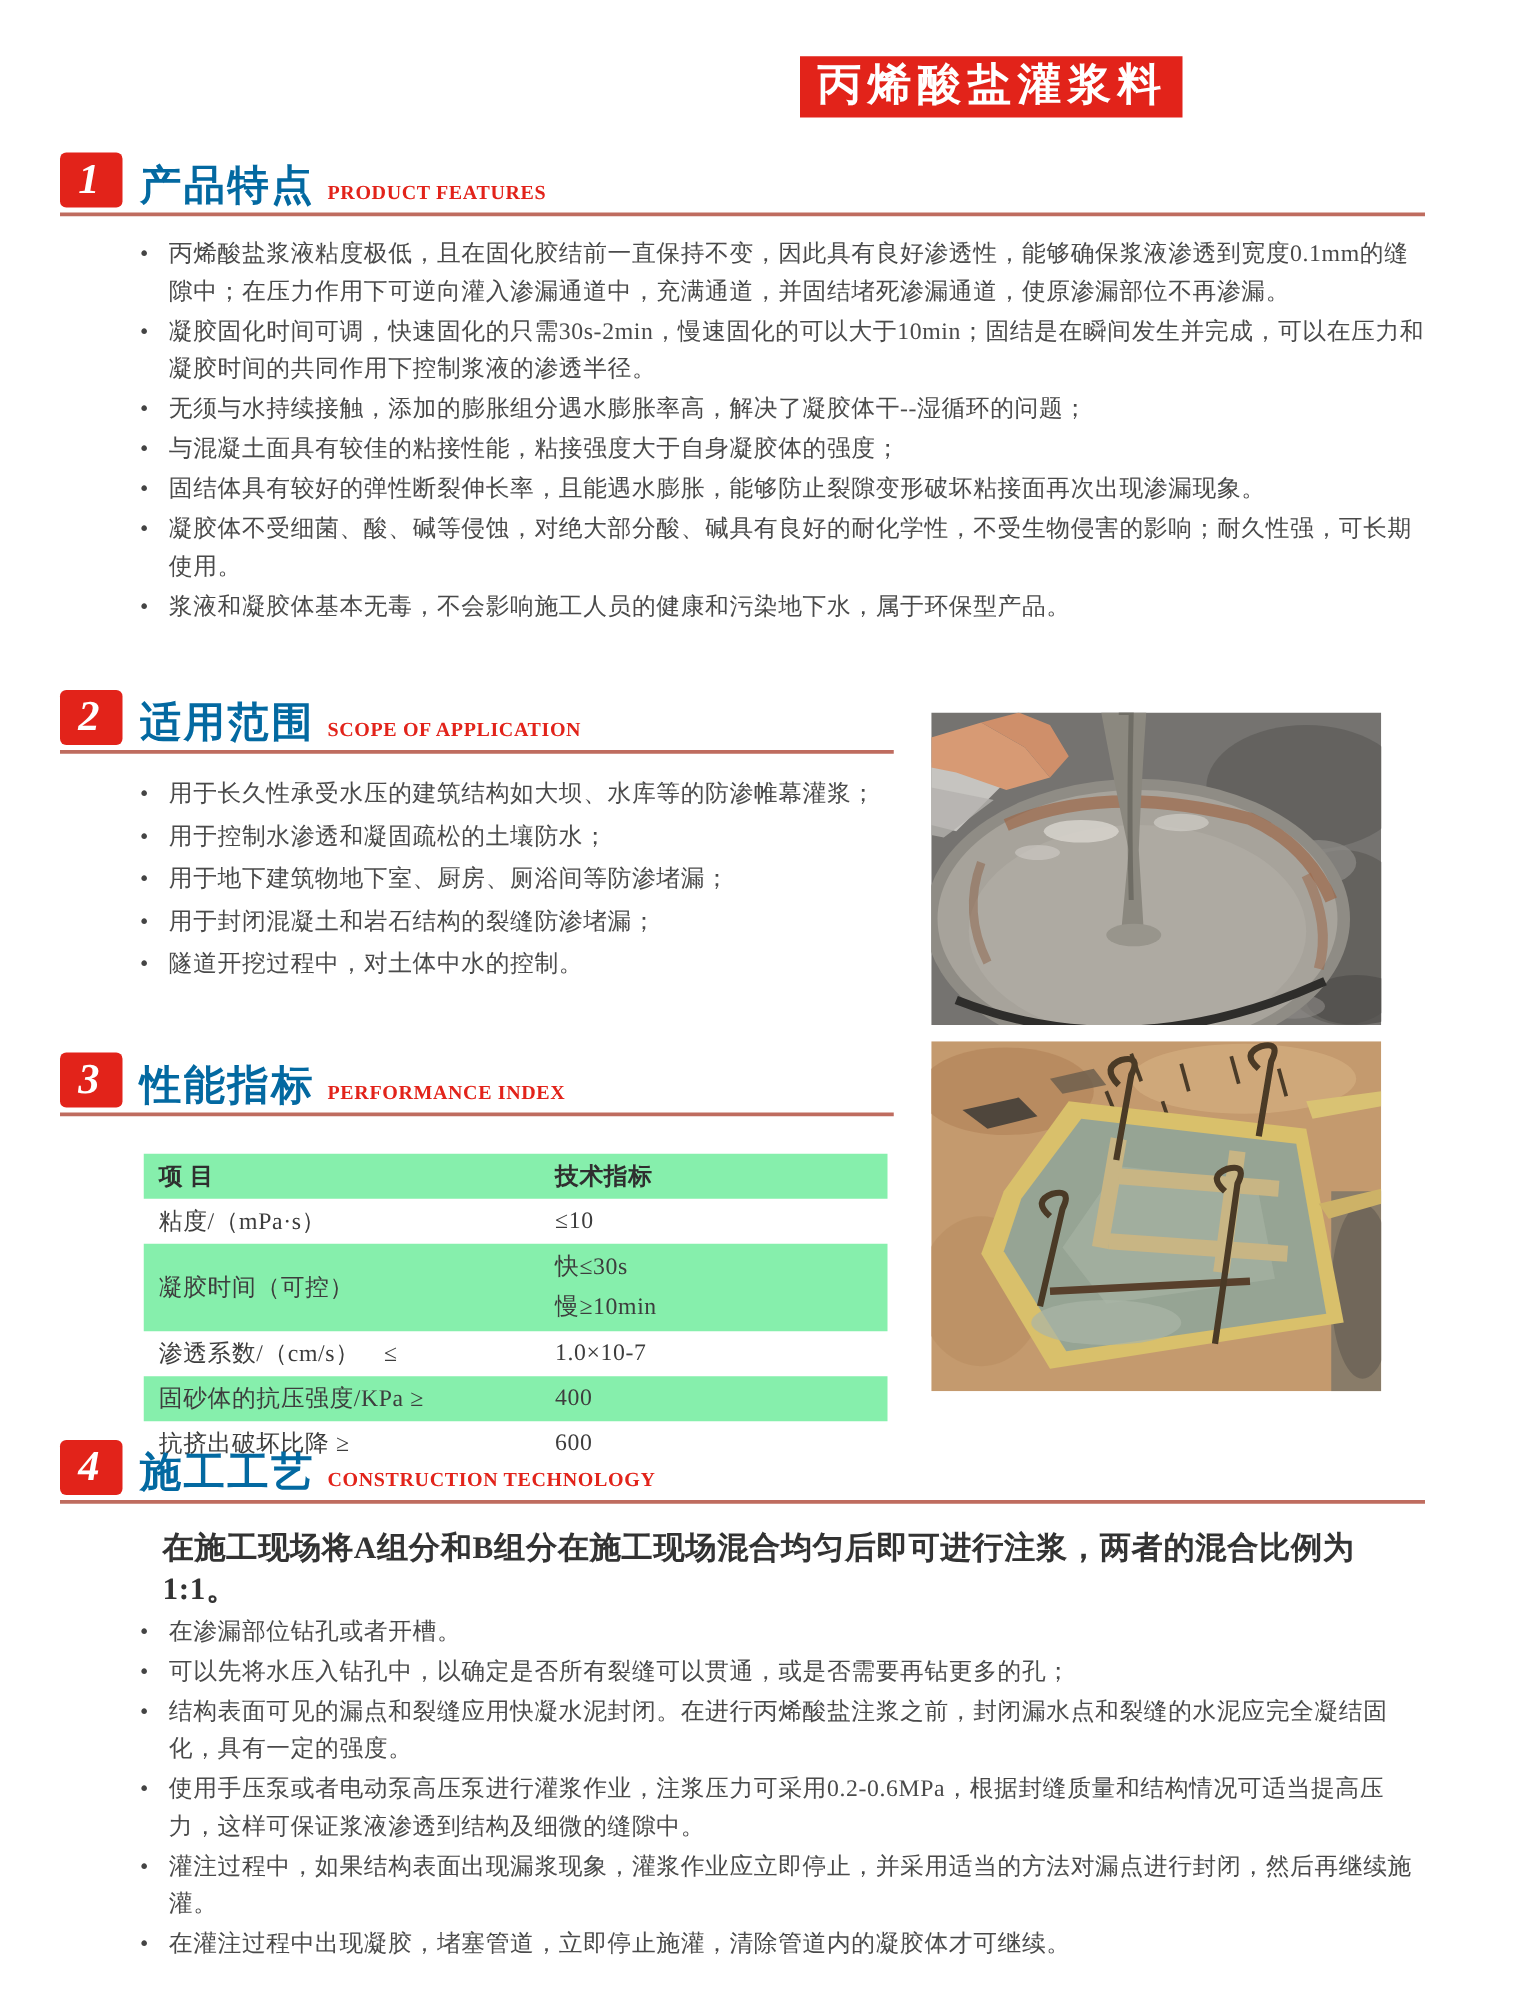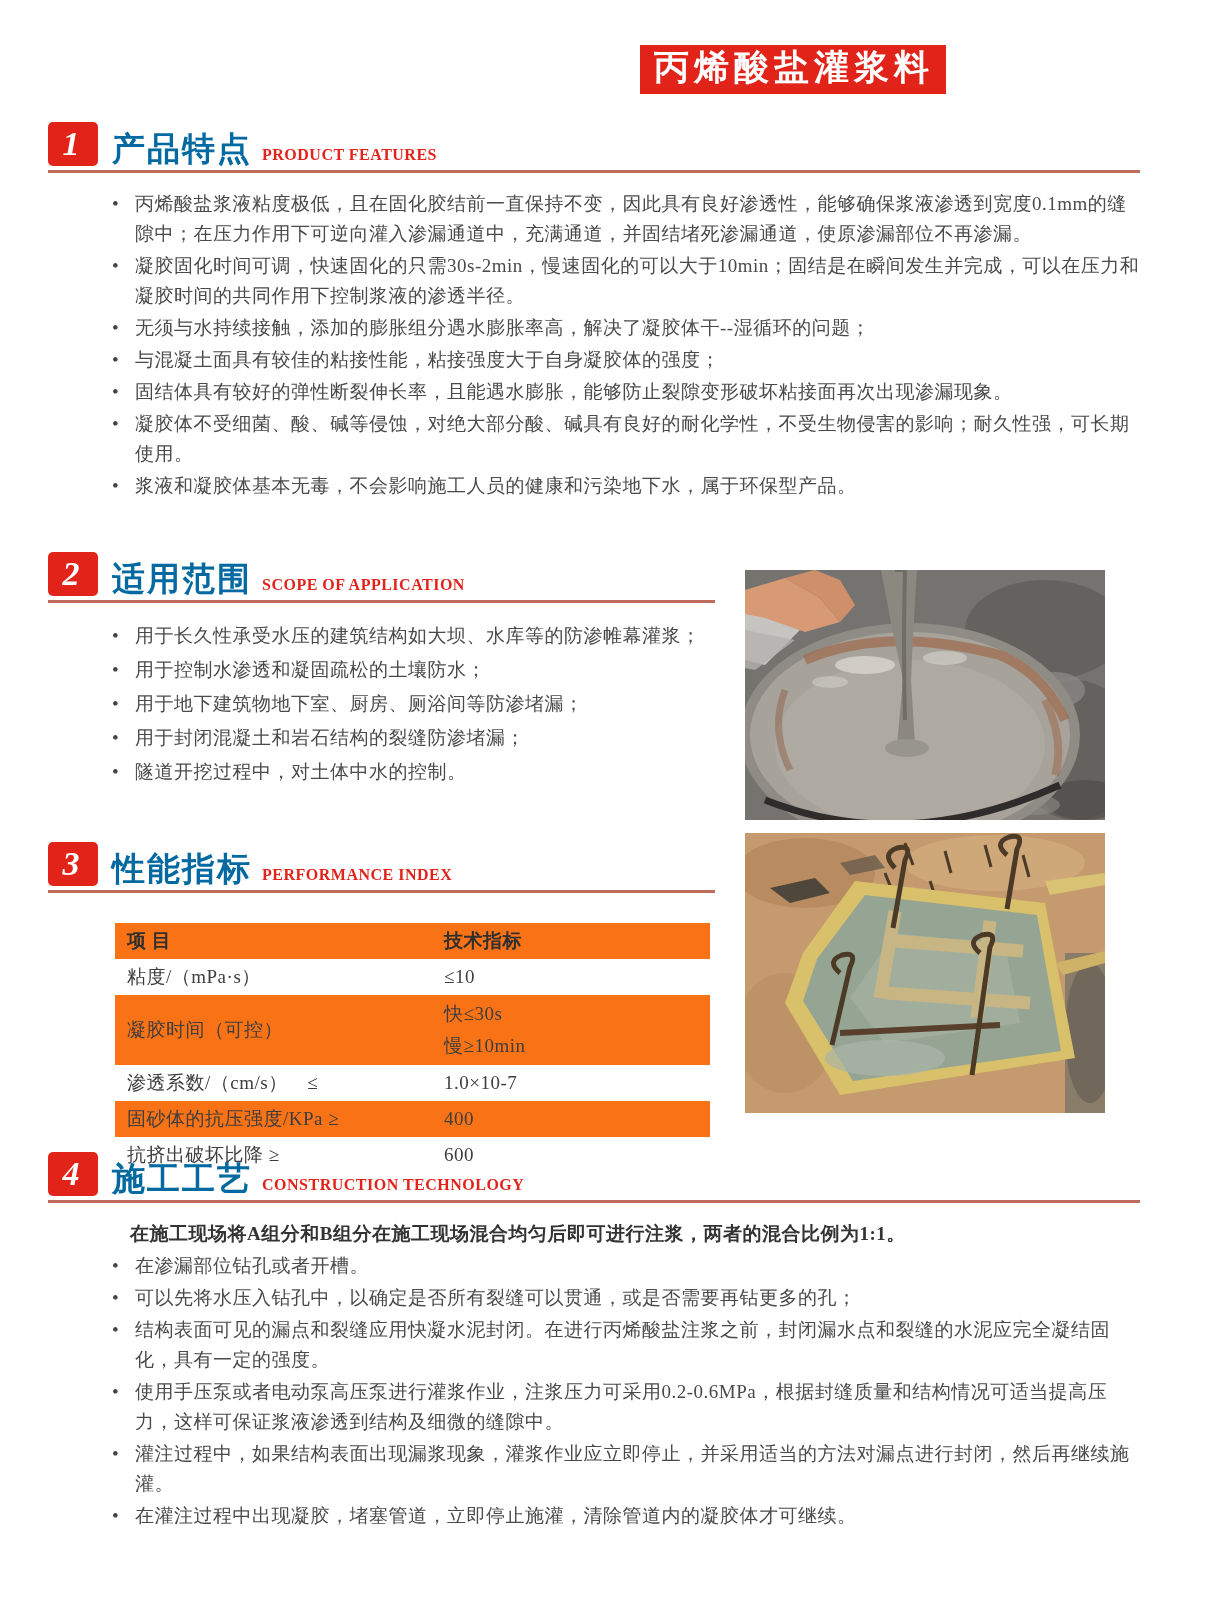--- a/index.html
+++ b/index.html
@@ -64,29 +64,29 @@
     width:595px;
     border-collapse:collapse;
     font-size:19px;color:#3d3d3d;
   }
   .perf-table td{
     padding:3px 10px 3px 12px;
     vertical-align:middle;
     letter-spacing:0.5px;
   }
   .perf-table .c1{width:295px;}
-  .perf-table tr.gray{background:#f97316;}
+  .perf-table tr.gray{background:#86efac;}
   .perf-table tr.head td{font-weight:700;color:#2f2f2f;}
   .perf-table tr td{height:30px;}
   .perf-table tr.tall td{height:64px;}
   .two-line div{line-height:32px;}
   
   .intro-line{
     margin:18px 0 4px 82px;
-    font-size:19px;font-weight:700;color:#333;
+    font-size:25px;font-weight:700;color:#333;
     letter-spacing:0.5px;
   }
   
   .photo{position:absolute;display:block;}
 </style>
 </head>
 <body>
 
 <div class="page">
 

